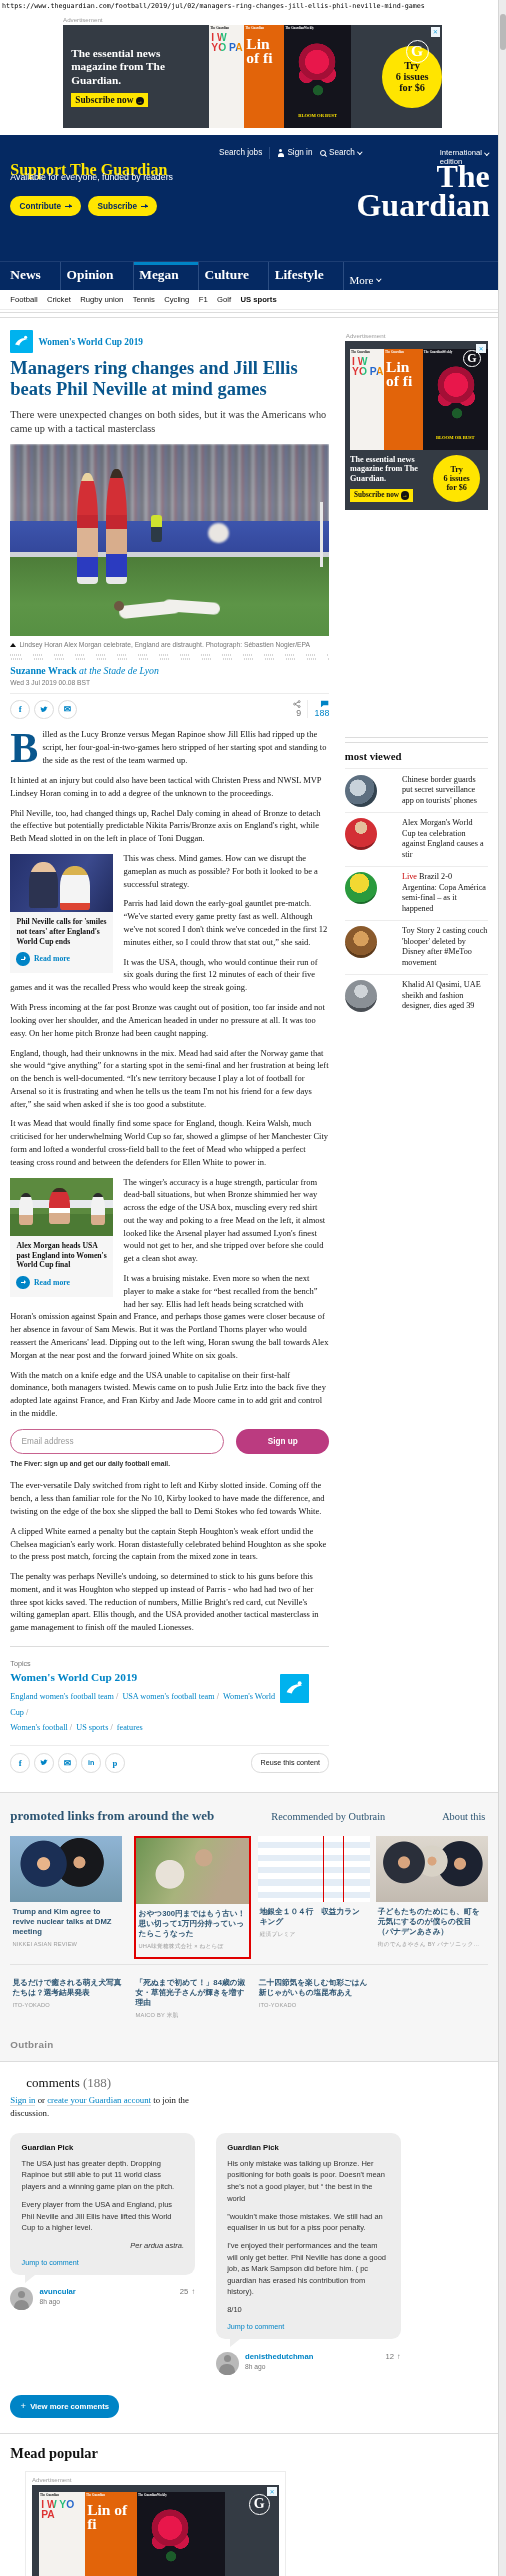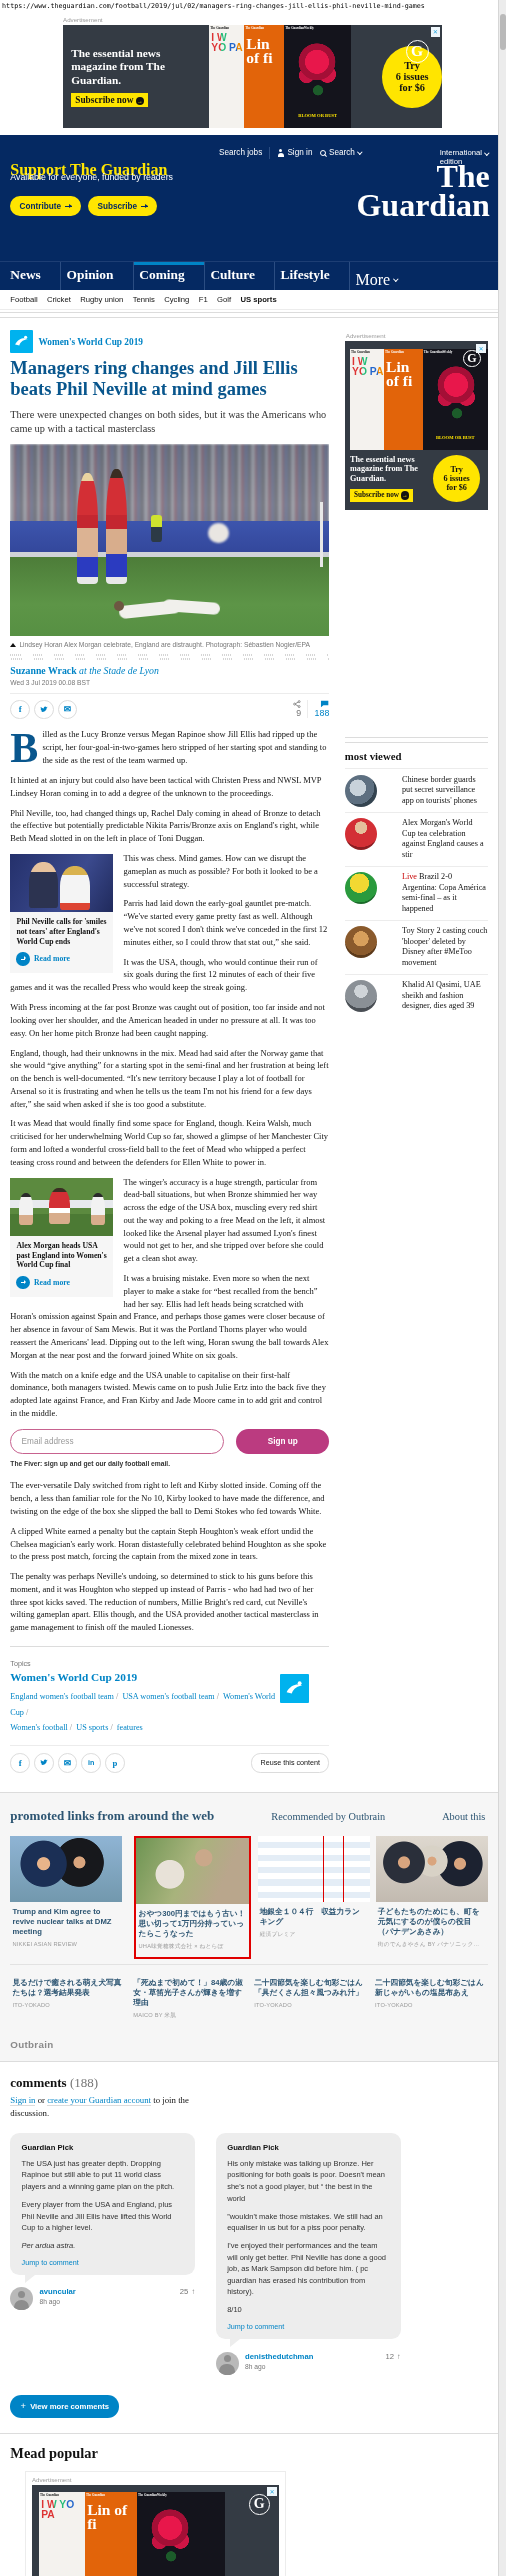--- a/index.html
+++ b/index.html
@@ -82,21 +82,21 @@
   .icon-search::after { content:""; position:absolute; width:3.1px; height:1px; background:#fff; transform:rotate(45deg); right:-2.6px; bottom:-0.5px; }
   .chev { display:inline-block; width:3.6px; height:3.6px; border-right:1px solid currentColor; border-bottom:1px solid currentColor; transform:rotate(45deg); margin-top:-2.1px; }
   .edition { position:absolute; top:12.4px; right:9.3px; text-align:left; font-size:7.7px; line-height:1.25; display:flex; gap:3.1px; cursor:pointer; }
   .logo { position:absolute; right:8.2px; top:27px; text-align:right; font-family:"Liberation Serif", serif; font-weight:bold; font-size:32px; line-height:.88; color:#fff;margin-left:32px; }
 
   
   .main-nav { background:#052962; display:flex; height:29px; border-top:0.5px solid #1d3e74; }
   .main-nav .nav-item { position:relative; color:#fff; font-family:"Liberation Serif", serif; font-weight:bold; font-size:13.4px; padding:4.1px 19.6px 0 5.2px; border-right:0.5px solid #2b4d82; cursor:pointer; }
   .main-nav .nav-item:first-child { padding-left:10.3px; }
   .main-nav .nav-item.active::before { content:""; position:absolute; top:0; left:0; right:0; height:2.6px; background:#0084c6; }
-  .main-nav .more { border-right:none; font-size:16px; font-weight:normal; padding-top:6.2px; display:flex; gap:4.1px; align-items:center; }
+  .main-nav .more { border-right:none; font-size:11px; font-weight:normal; padding-top:6.2px; display:flex; gap:4.1px; align-items:center; }
 
   
   .subnav { display:flex; gap:9.3px; padding:4.6px 0 4.6px 10.3px; font-size:7.7px; background:#fff; border-bottom:0.5px solid #ececec; }
   .subnav span { cursor:pointer; }
   .subnav .bold { font-weight:bold; }
   .rules4 { height:8.2px; background:repeating-linear-gradient(#dcdcdc 0 0.5px, transparent 0.5px 2.6px); margin:2.1px 0 0 0; }
 
   
   .content { display:flex; padding:7.2px 5.2px 15.5px 10.3px; gap:15.5px; }
   .main-col { width:319px; }
@@ -216,31 +216,31 @@
   .pc4 .promo-thumb { background:radial-gradient(circle at 25% 40%, #d9a57e 0 6%, #2a2f3a 7% 22%, transparent 23%), radial-gradient(circle at 50% 38%, #d9a57e 0 6%, #d8d2c6 7% 22%, transparent 23%), radial-gradient(circle at 75% 42%, #d9a57e 0 6%, #1c2230 7% 24%, transparent 25%), linear-gradient(#ded8cf,#c2bab0); }
   .promo-title { font-weight:bold; font-size:7.7px; line-height:1.3; color:#2e5673; padding:5.2px 2.1px 4.1px; }
   .promo-source { font-size:5.7px; color:#9b9b9b; padding:0 2.1px 5.2px; letter-spacing:0.2px; }
   .promoted-text-row { display:flex; gap:6.2px; margin-top:5.2px; border-top:0.5px solid #e2e2e2; padding-top:8.2px; }
   .promo-text { width:117px; cursor:pointer; }
   .outbrain { margin-top:13.4px; color:#8a8a8a; font-size:9.8px; font-weight:bold; letter-spacing:0.3px; }
 
   
   .comments-section { background:#fff; border-top:0.5px solid #dcdcdc; padding:12.4px 10.3px 15.5px; }
   .c-head { font-family:"Liberation Serif", serif; font-size:13px; margin-bottom:3.1px; }
-  .c-head .c-title { font-weight:bold; }
+  .c-head .c-title { font-weight:normal;margin-left:16px; }
   .c-head .c-count { color:#767676; }
   .signin-line { font-family:"Liberation Serif", serif; font-size:8.8px; width:185px; line-height:1.5; margin-bottom:13.4px; }
   .signin-line a { color:#0084c6; text-decoration:none; border-bottom:0.5px solid #dcdcdc; cursor:pointer; }
   .picks { display:flex; gap:20.6px; }
   .pick-col { width:185px; }
   .pick-bubble { position:relative; background:#ededed; border-radius:9.3px; padding:9.3px 11.3px 8.2px; font-size:7.5px; }
   .pick-bubble::after { content:""; position:absolute; bottom:-8.2px; left:14.4px; border-top:8.8px solid #ededed; border-right:10.3px solid transparent; }
   .pick-label { font-weight:bold; font-size:7.7px; margin-bottom:6.2px; }
   .pick-bubble p { margin-bottom:6.2px; line-height:1.55; color:#333; }
-  .pick-bubble p.ital { font-style:italic; }
+  .pick-bubble p.ital { font-style:italic;text-align:right; }
   .jump { color:#0084c6; font-size:7.2px; cursor:pointer; }
   .pick-meta { display:flex; align-items:flex-start; gap:6.2px; margin-top:12.4px; }
   .avatar { width:23px; height:23px; border-radius:50%; background:#b9b9b9; overflow:hidden; position:relative; flex:none; }
   .avatar::before { content:""; position:absolute; top:3.6px; left:7.7px; width:7.2px; height:7.2px; border-radius:50%; background:#8d8d8d; }
   .avatar::after { content:""; position:absolute; top:12.4px; left:3.6px; width:15.5px; height:11.3px; border-radius:7.2px 7.2px 0 0; background:#8d8d8d; }
   .pm-name { color:#0084c6; font-weight:bold; font-size:7.7px; cursor:pointer; }
   .pm-time { color:#767676; font-size:6.7px; margin-top:2.1px; }
   .pm-votes { margin-left:auto; color:#767676; font-size:7.7px; display:flex; gap:3.1px; align-items:center; }
   .view-more { margin-top:20.6px; display:inline-flex; align-items:center; gap:4.1px; background:#0084c6; color:#fff; font-weight:bold; font-size:7.7px; border:none; border-radius:11.3px; padding:6.2px 10.3px; cursor:pointer; }
   .view-more .plus { font-size:9.3px; font-weight:normal; }
@@ -320,21 +320,21 @@
       <span class="chev" style="margin-top:3.1px;"></span>
     </div>
     <div class="logo">
       <span>The</span><br><span>Guardian</span>
     </div>
   </header>
 
   <nav class="main-nav">
     <div class="nav-item">News</div>
     <div class="nav-item">Opinion</div>
-    <div class="nav-item active">Coming</div>
+    <div class="nav-item active">Megan</div>
     <div class="nav-item">Culture</div>
     <div class="nav-item">Lifestyle</div>
     <div class="nav-item more">
         <span>More</span>
         <span class="chev"></span>
       </div>
   </nav>
 
   <div class="subnav">
     <span>Football</span>
@@ -604,24 +604,20 @@
     <div class="promoted-text-row">
       <div class="promo-text">
         <div class="promo-title">見るだけで癒される萌え犬写真たちは？選考結果発表</div>
         <div class="promo-source">ITO-YOKADO</div>
       </div>
       <div class="promo-text">
         <div class="promo-title">「死ぬまで初めて！」84歳の淑女・草笛光子さんが輝きを増す理由</div>
         <div class="promo-source">MAICO BY 米肌</div>
       </div>
       <div class="promo-text">
-        <div class="promo-title">二十四節気を楽しむ旬彩ごはん「具だくさん担々風つみれ汁」</div>
-        <div class="promo-source">ITO-YOKADO</div>
-      </div>
-      <div class="promo-text">
         <div class="promo-title">二十四節気を楽しむ旬彩ごはん新じゃがいもの塩昆布あえ</div>
         <div class="promo-source">ITO-YOKADO</div>
       </div>
     </div>
     <div class="outbrain">Outbrain</div>
   </div>
 
   <div class="comments-section">
     <div class="c-head">
       <span class="c-title">comments</span>

